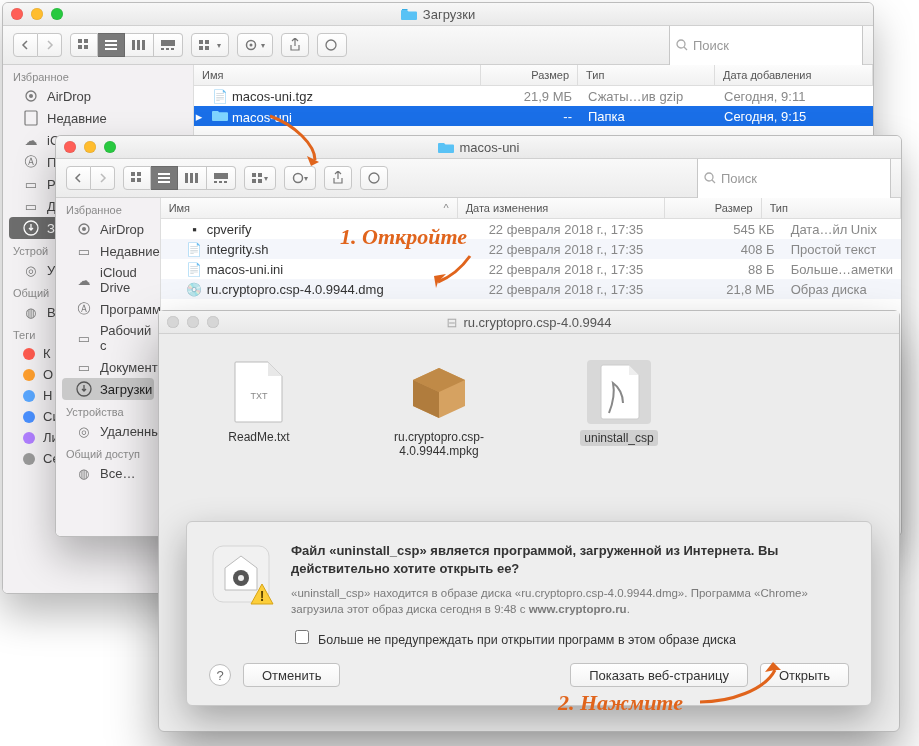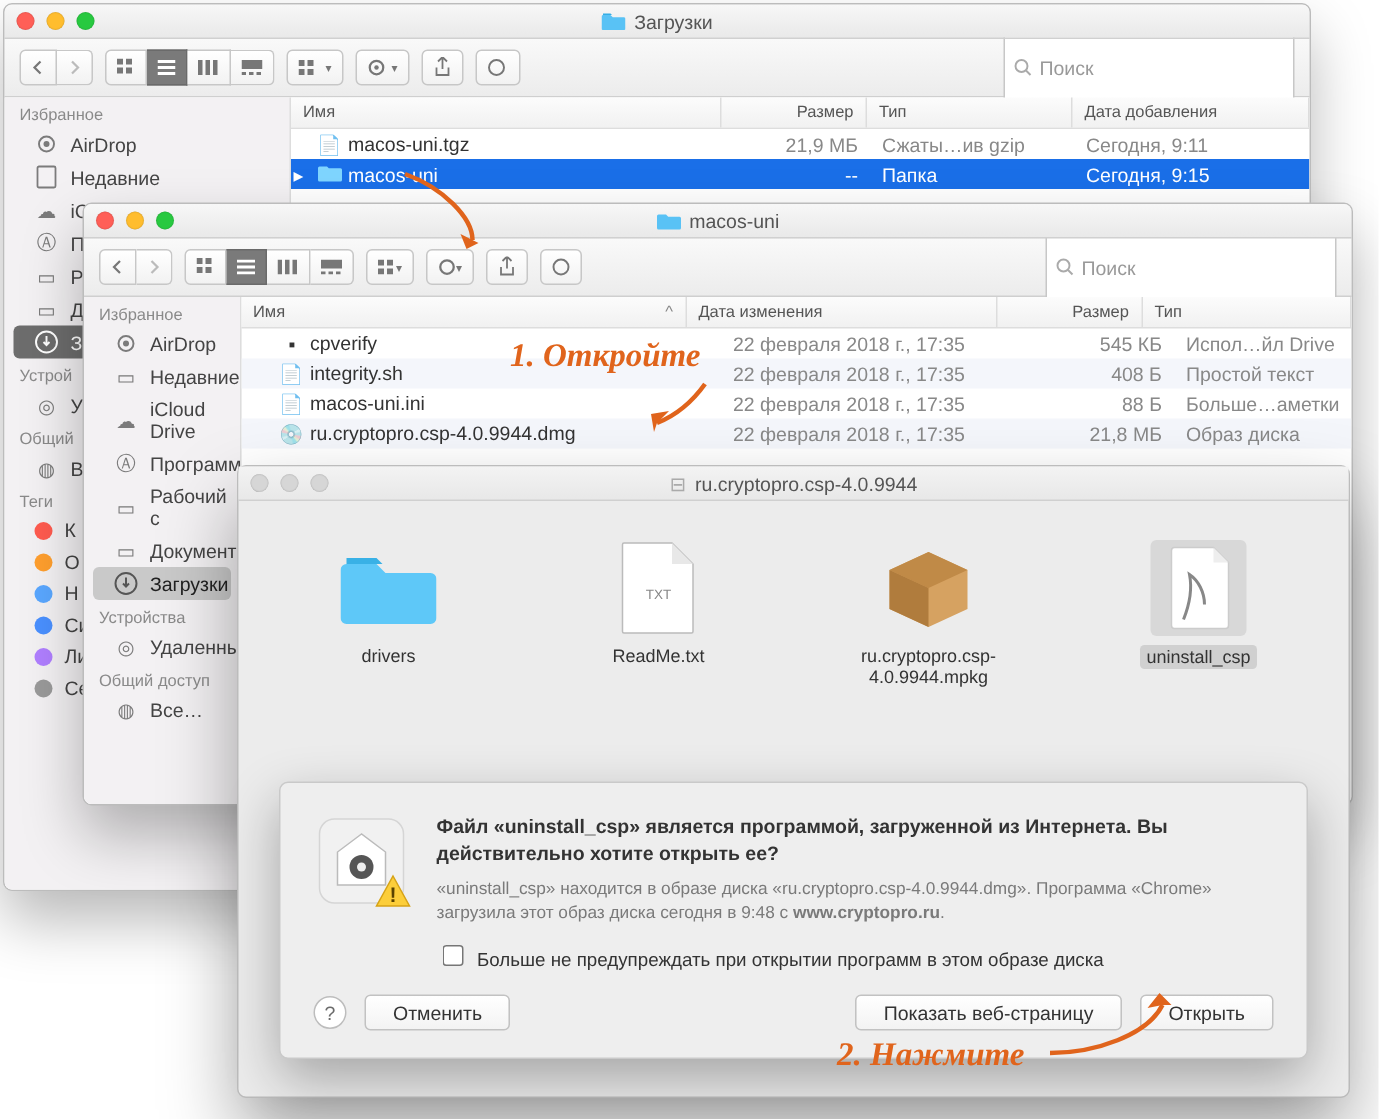--- a/index.html
+++ b/index.html
@@ -469,21 +469,21 @@
             </div>
         <div class="col" style="width:190px">Дата изменения</div>
         <div class="col" style="width:80px;text-align:right">Размер</div>
         <div class="col" style="flex:1">Тип</div>
       </div>
       <div class="rows">
         <div class="row">
               <span class="cell" style="width:286px;padding-left:26px"><span class="file-ic">▪</span><span>cpverify</span></span>
               <span class="cell" style="width:190px;color:#888">22 февраля 2018 г., 17:35</span>
               <span class="cell" style="width:80px;text-align:right;color:#888">545 КБ</span>
-              <span class="cell" style="flex:1;color:#888">Испол…йл Drive</span>
+              <span class="cell" style="flex:1;color:#888">Дата…йл Unix</span>
             </div>
         <div class="row alt">
               <span class="cell" style="width:286px;padding-left:26px"><span class="file-ic">📄</span><span>integrity.sh</span></span>
               <span class="cell" style="width:190px;color:#888">22 февраля 2018 г., 17:35</span>
               <span class="cell" style="width:80px;text-align:right;color:#888">408 Б</span>
               <span class="cell" style="flex:1;color:#888">Простой текст</span>
             </div>
         <div class="row">
               <span class="cell" style="width:286px;padding-left:26px"><span class="file-ic">📄</span><span>macos-uni.ini</span></span>
               <span class="cell" style="width:190px;color:#888">22 февраля 2018 г., 17:35</span>
@@ -509,29 +509,20 @@
       <div class="light gray"></div>
     </div>
     <div class="title">
           <span style="color:#aaa">⊟</span>
           <span>ru.cryptopro.csp-4.0.9944</span>
         </div>
   </div>
   <div class="grid">
     <div class="gi">
       <div class="bigicon">
-            <svg class="folder-big" viewBox="0 0 64 52">
-              <path fill="#5ec8f8" d="M4 10h20l6 6h30a4 4 0 0 1 4 4v26a4 4 0 0 1-4 4H4a4 4 0 0 1-4-4V14a4 4 0 0 1 4-4z"></path>
-              <path fill="#39b1e6" d="M4 6h20l4 4H4z"></path>
-            </svg>
-          </div>
-      <div class="lbl">drivers</div>
-    </div>
-    <div class="gi">
-      <div class="bigicon">
             <svg width="50" height="62" viewBox="0 0 50 62">
               <path fill="#fff" stroke="#bbb" d="M2 1h32l14 14v45a1 1 0 0 1-1 1H2a1 1 0 0 1-1-1V2a1 1 0 0 1 1-1z"></path>
               <path fill="#e8e8e8" d="M34 1v14h14z"></path>
               <text x="25" y="38" text-anchor="middle" font-size="9" fill="#888" font-family="Arial">TXT</text>
             </svg>
           </div>
       <div class="lbl">ReadMe.txt</div>
     </div>
     <div class="gi">
       <div class="bigicon">

